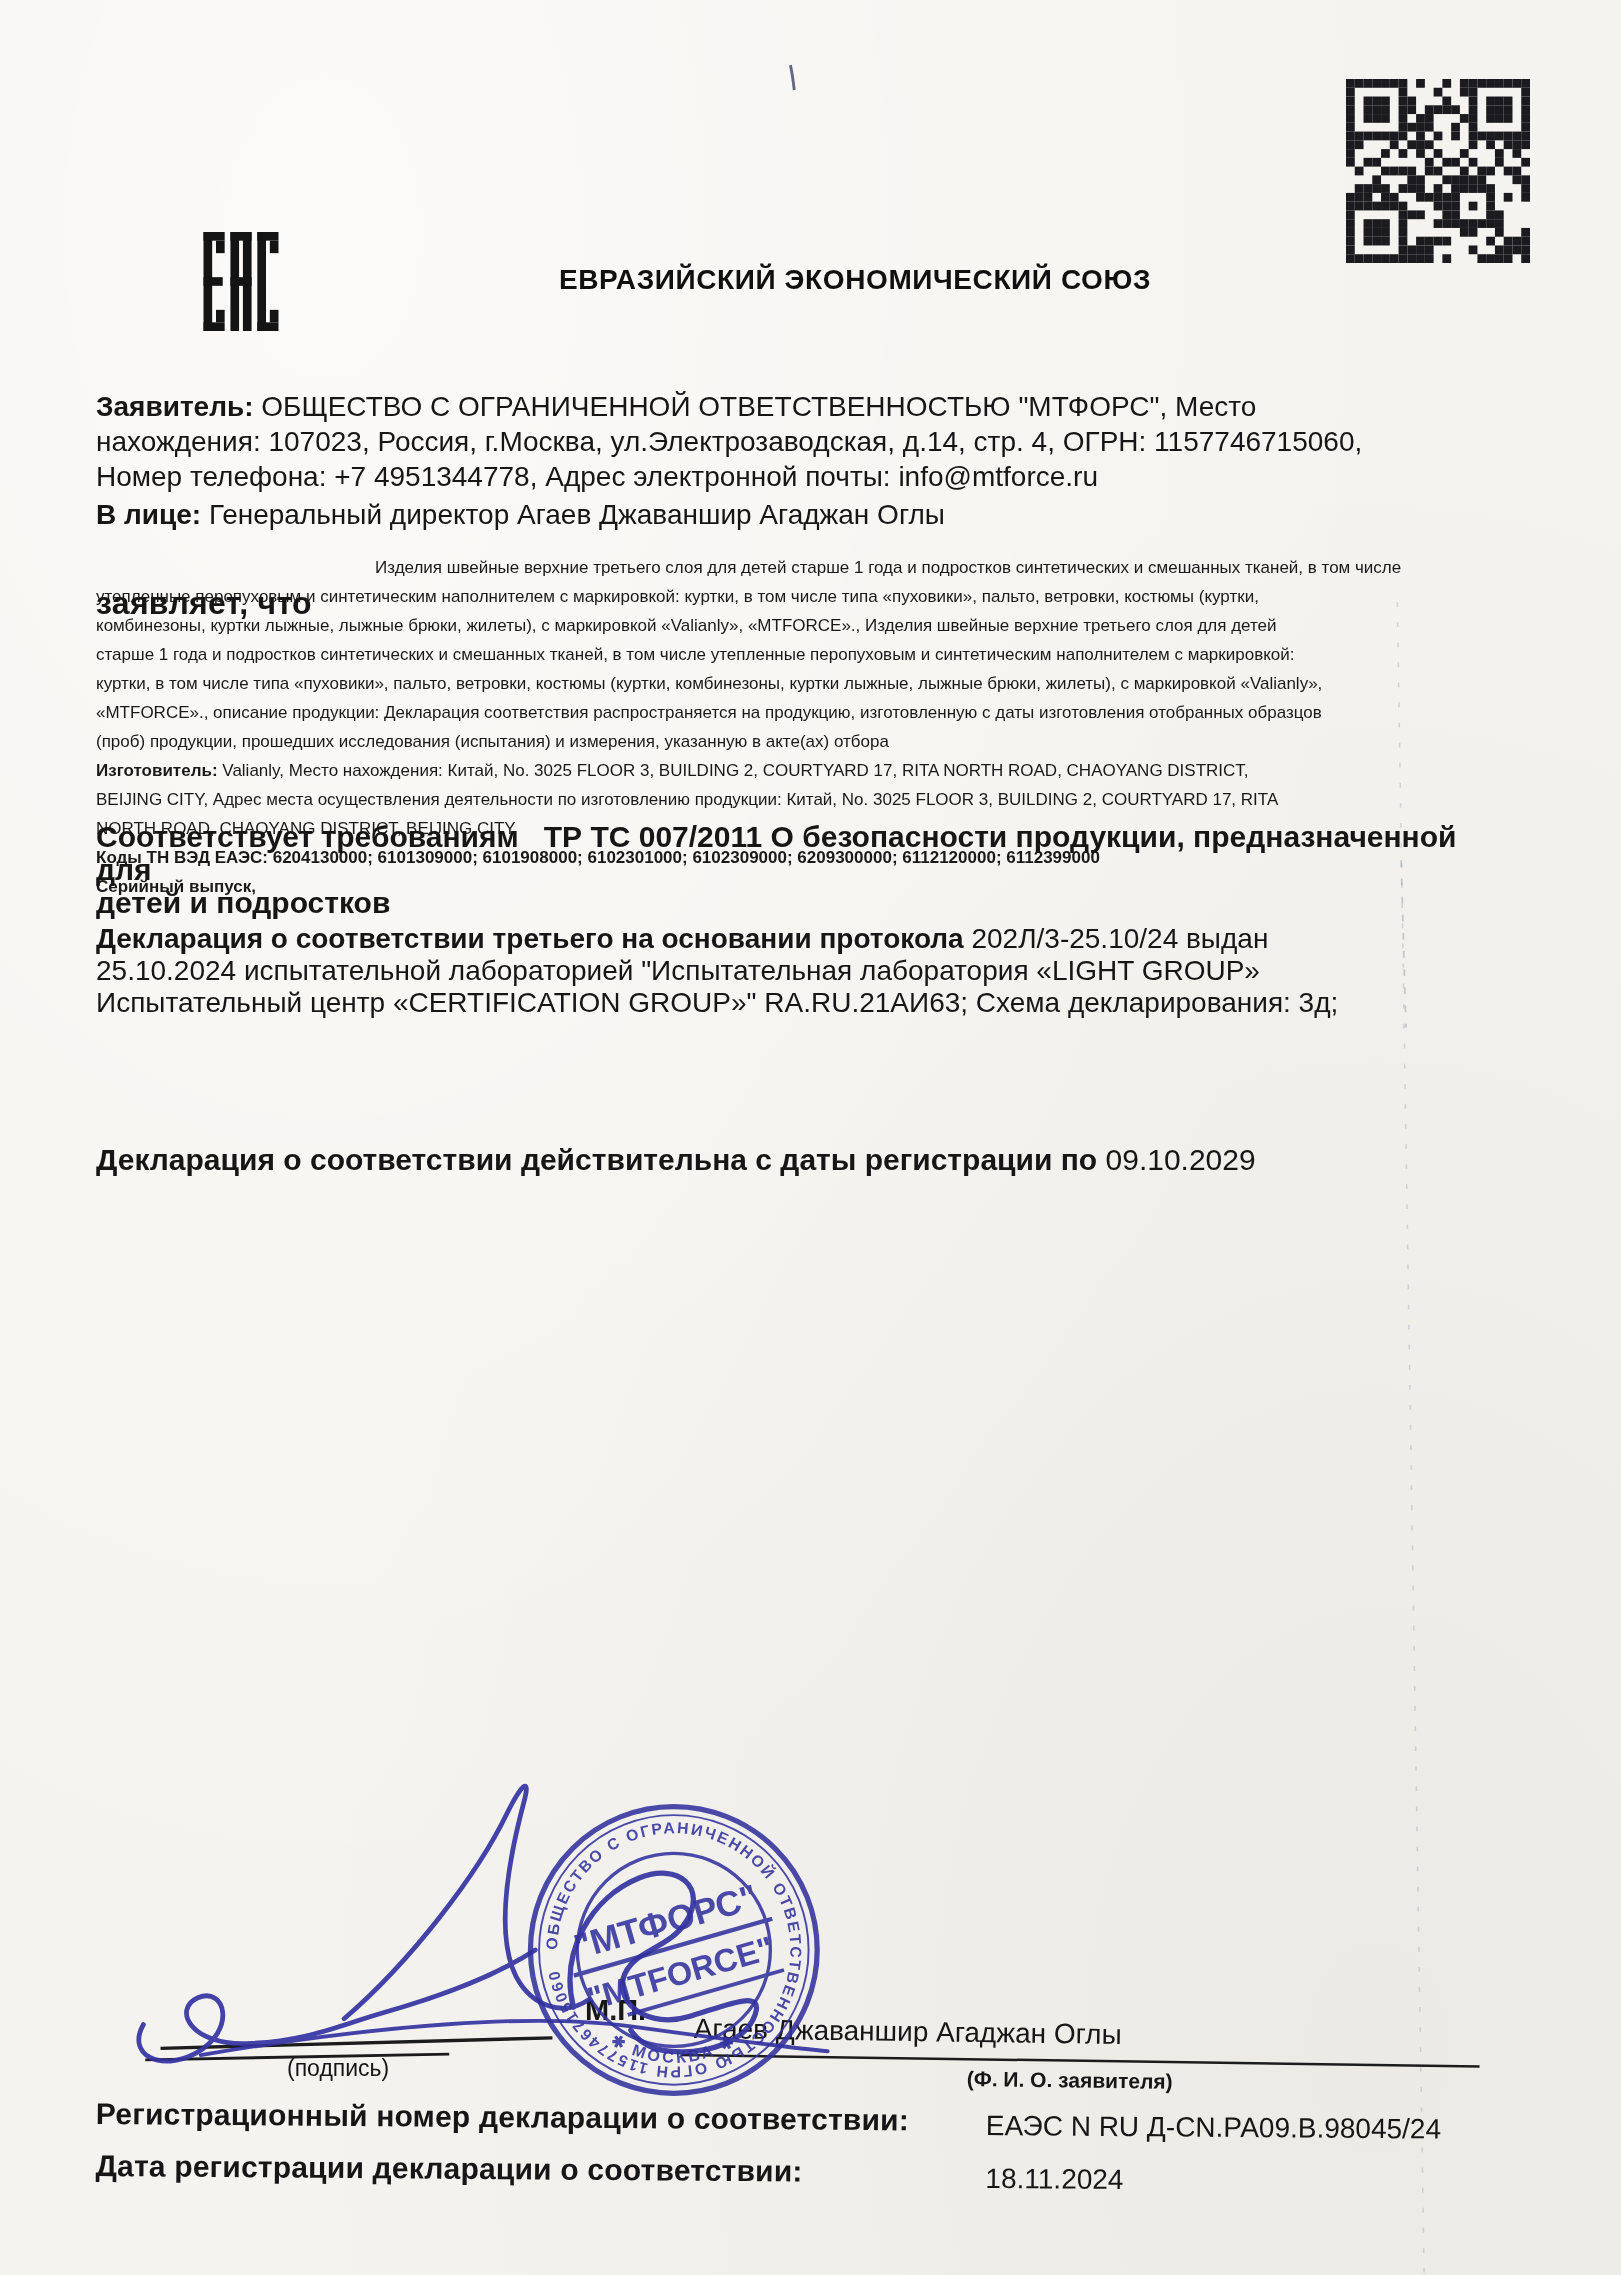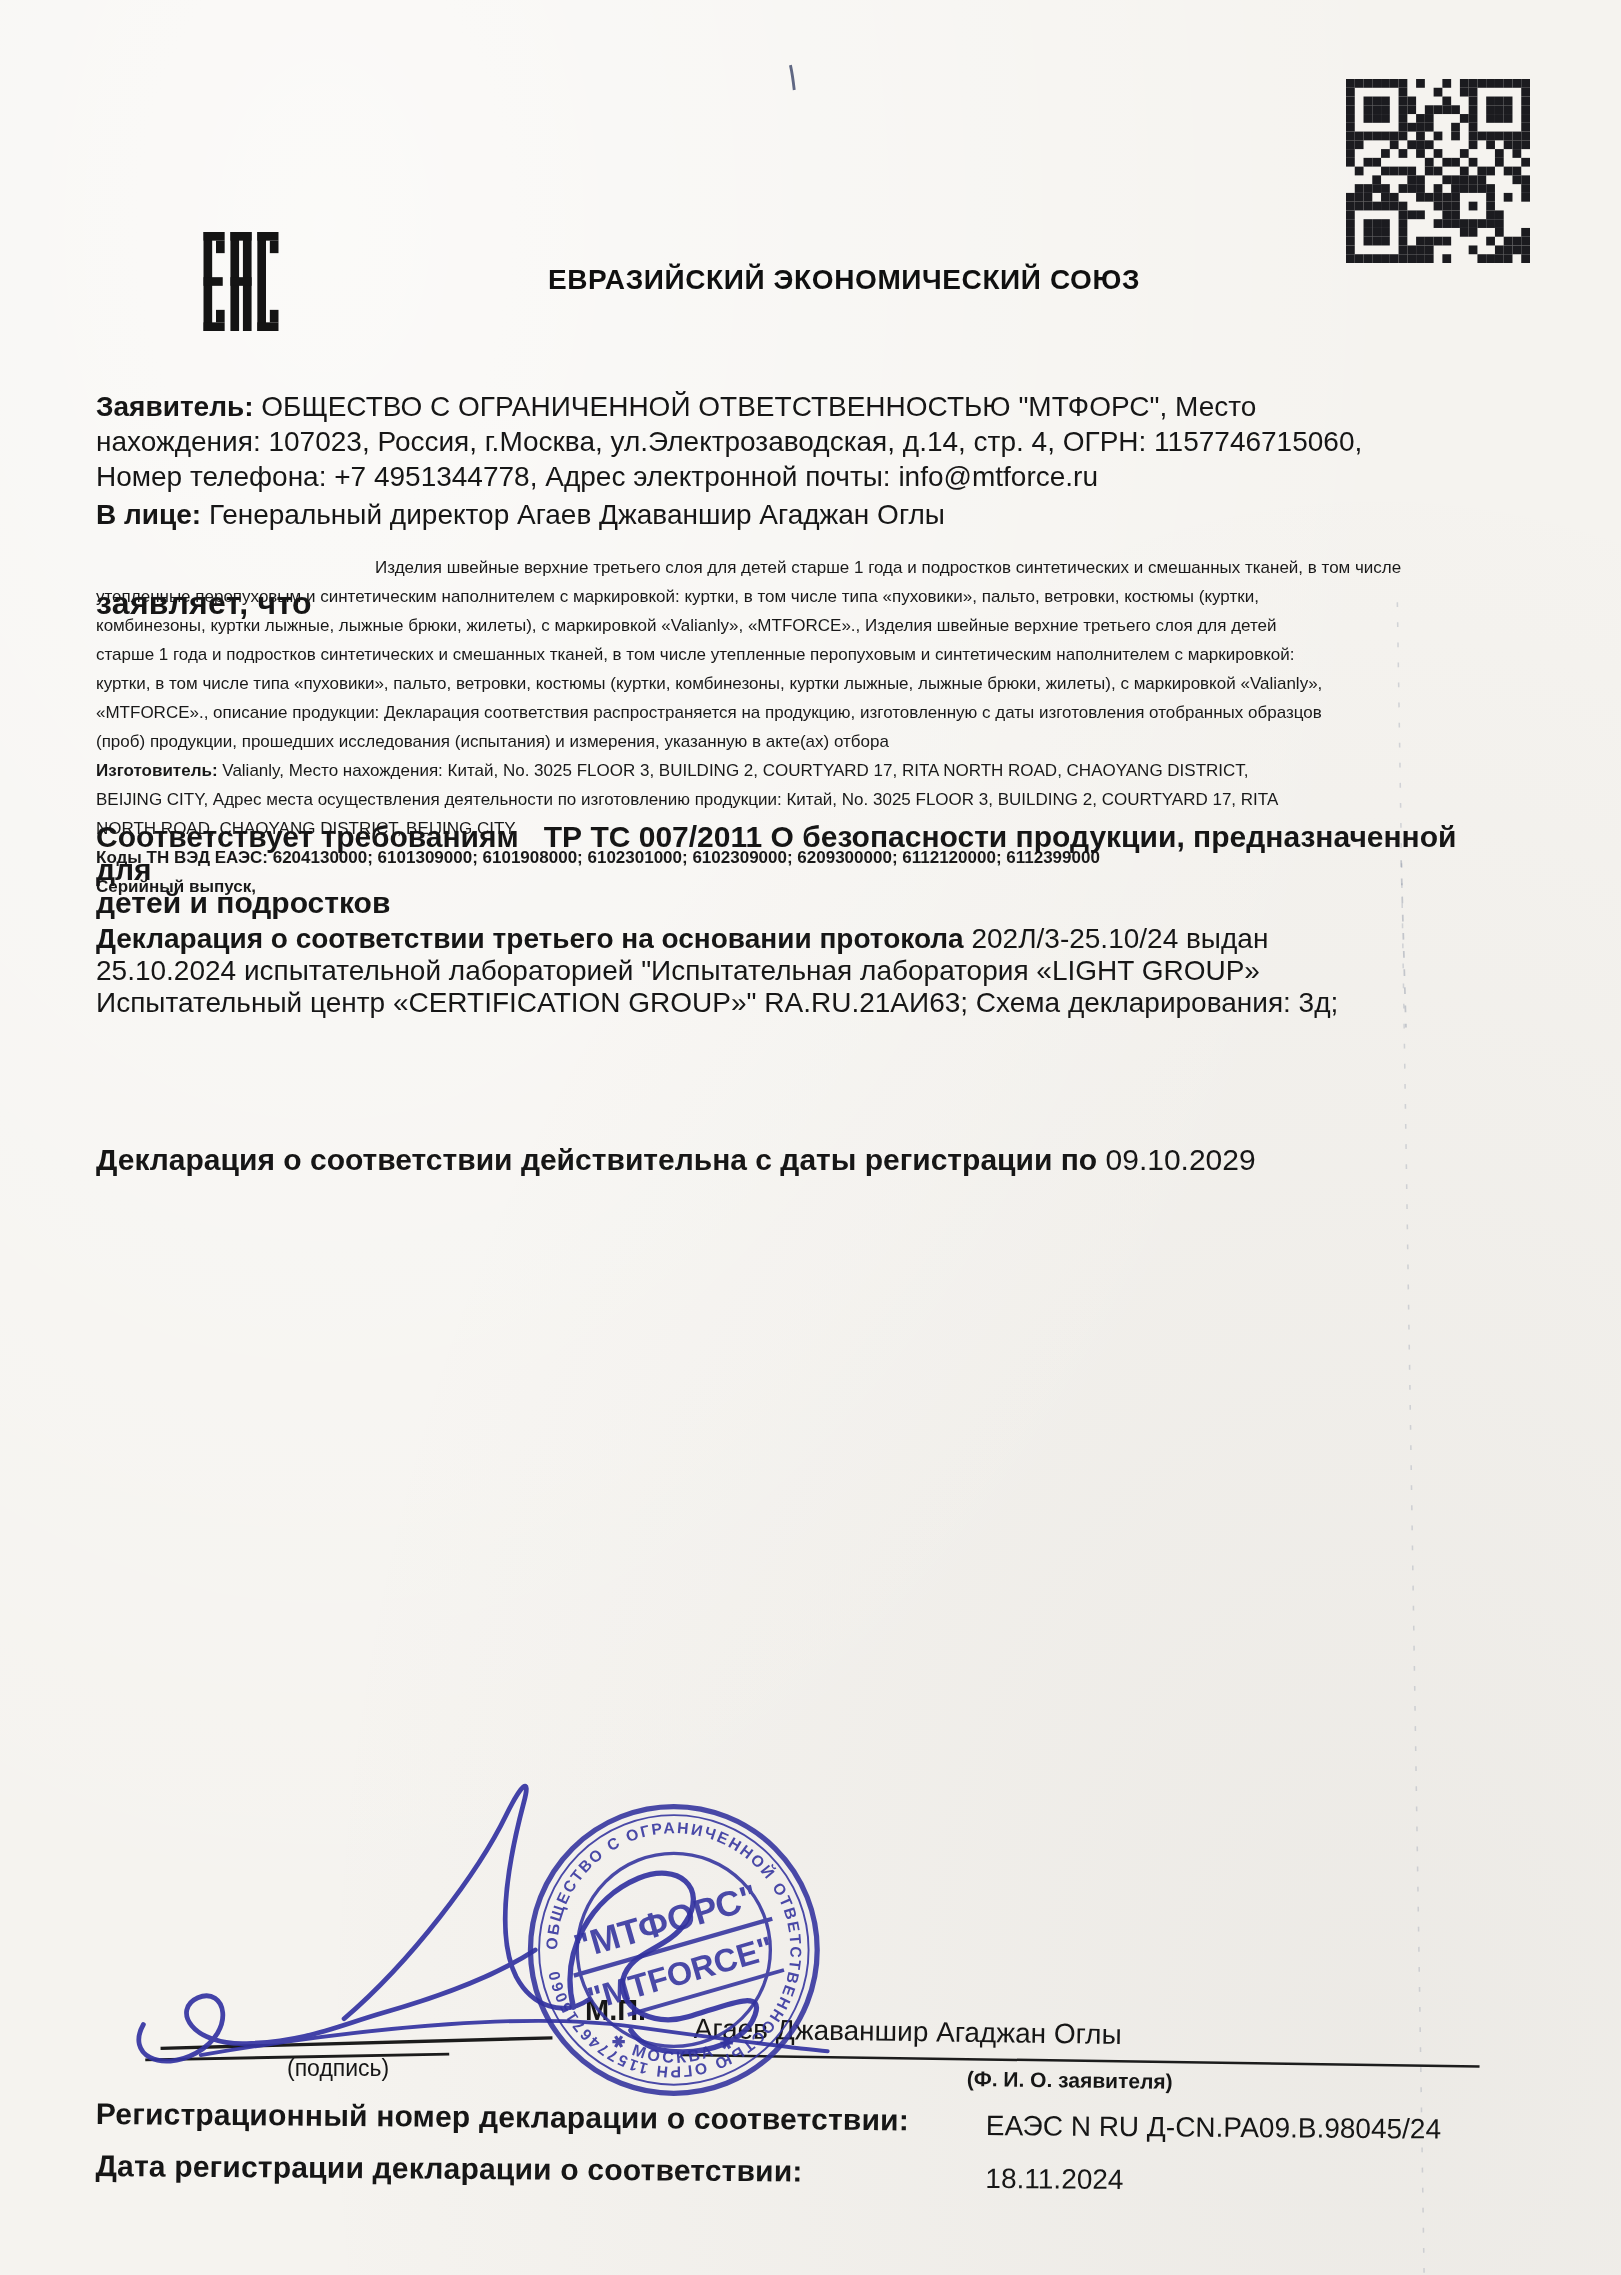--- a/index.html
+++ b/index.html
@@ -9,21 +9,21 @@
     background-image:radial-gradient(ellipse at 20% 10%, rgba(255,255,255,.6), rgba(255,255,255,0) 60%),
                      radial-gradient(ellipse at 85% 90%, rgba(120,115,105,.07), rgba(0,0,0,0) 55%);
     overflow:hidden;
     font-family:"Liberation Sans",sans-serif;
     color:#161616;
   }
   .abs{position:absolute;}
   .pre{white-space:pre-line;}
   .b{font-weight:bold;}
   
-  .title-line{left:328px;width:1032px;text-align:center;font-weight:bold;font-size:28px;letter-spacing:0.6px;color:#101010;}
+  .title-line{left:339px;width:1032px;text-align:center;font-weight:bold;font-size:28px;letter-spacing:0.6px;color:#101010;}
   .qr-box{left:1346px;top:79px;width:184px;height:184px;}
   .eac{left:203px;top:232px;}
   
   .para{left:96px;width:1409px;font-size:28px;line-height:35px;}
   .lbl-inline{font-weight:bold;}
   .declares-label{left:96px;top:542px;font-size:32px;font-weight:bold;letter-spacing:0.3px;margin-top:43px;}
   .smallprint{left:96px;top:553px;width:1415px;font-size:17px;line-height:29px;text-indent:279px;color:#191919;}
   .smallprint span{text-indent:0;}
   .compliance{left:96px;top:820px;width:1409px;font-size:30px;line-height:33px;font-weight:bold;}
   .compliance .lbl{margin-right:25px;}

